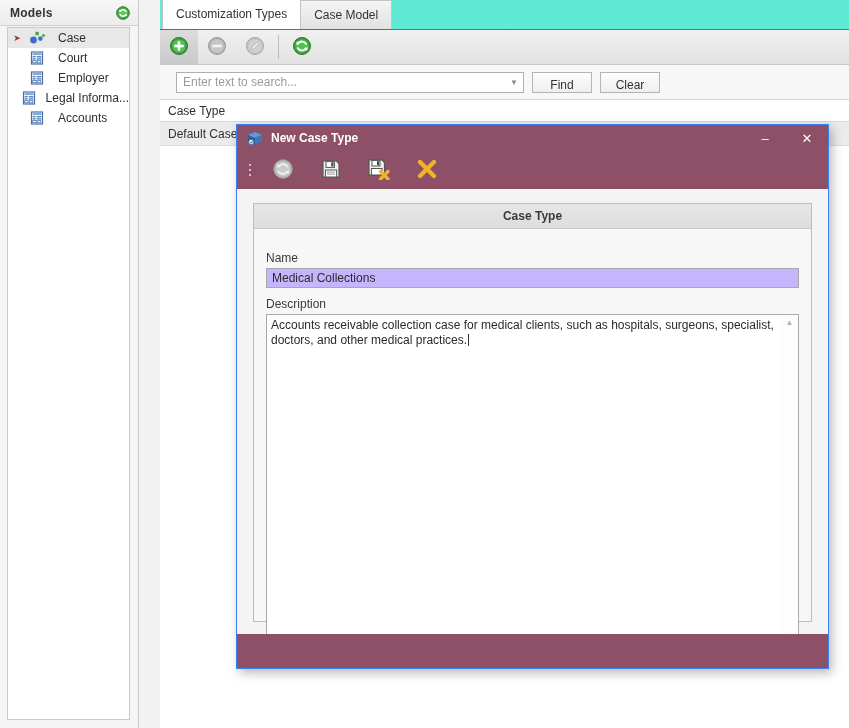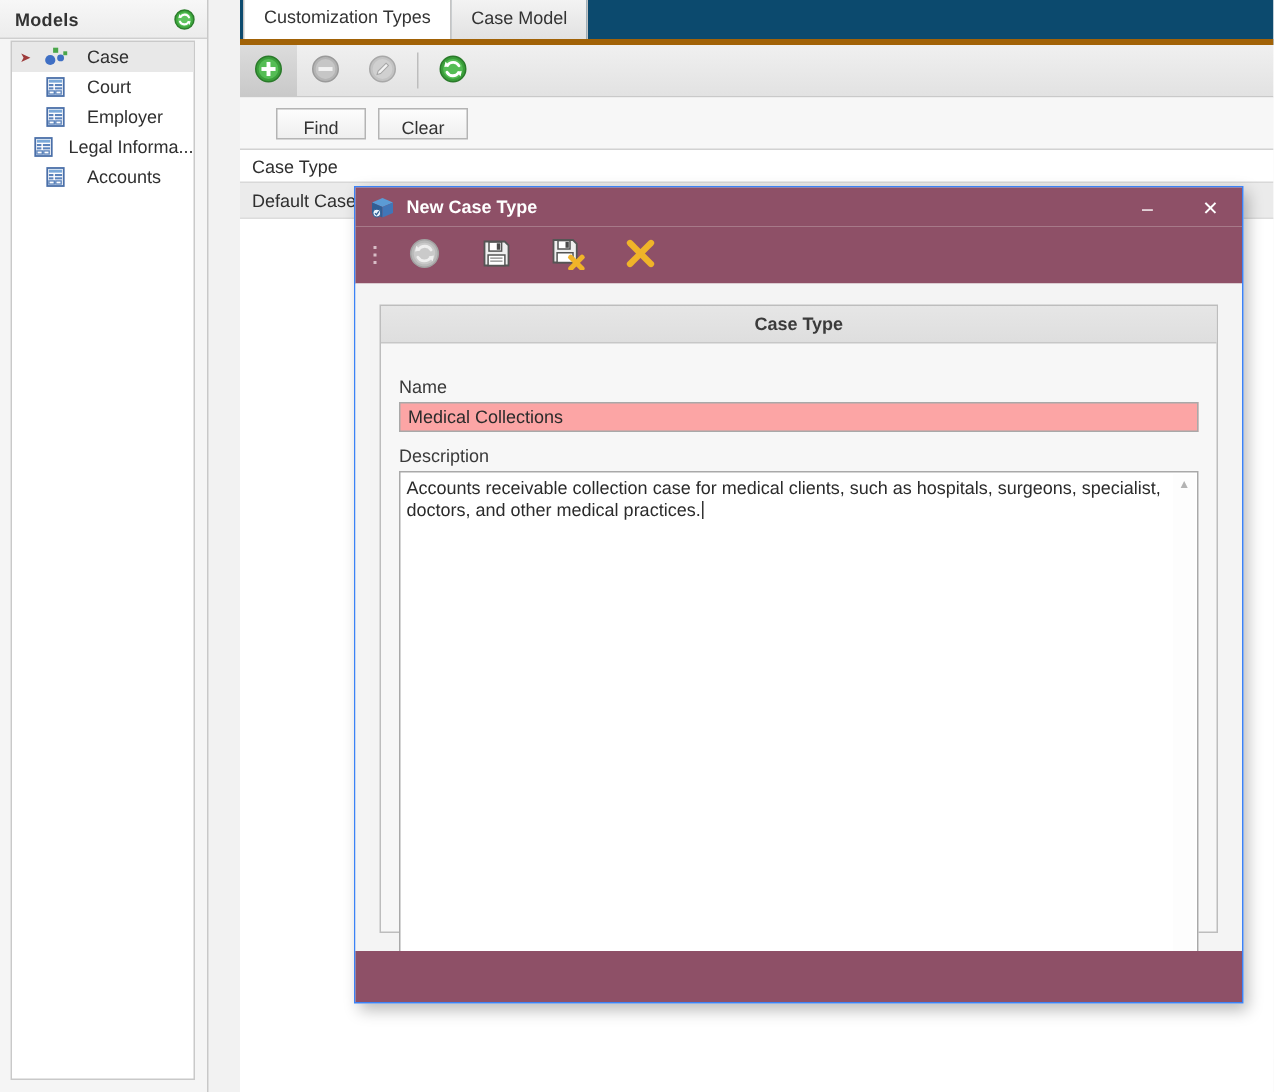--- a/index.html
+++ b/index.html
@@ -53,22 +53,22 @@
   .model-label { padding-left: 8px; color: #2f2f2f; white-space: nowrap; }
   .model-row.selected .model-label { padding-left: 8px; }
 
   
   .main-area {
     position: absolute; left: 160px; top: 0; right: 0; bottom: 0;
     background: #ffffff;
   }
   .tabstrip {
     position: relative; height: 30px;
-    background: #0c4a6e;
-    border-bottom: 4px solid #a16207;
+    background: #5eead4;
+    border-bottom: 1px solid #a16207;
     display: flex; align-items: flex-end;
     padding-left: 2px;
   }
   .tab {
     height: 29px; line-height: 29px;
     padding: 0 13px;
     font-size: 12px; color: #333;
     border: 1px solid #c4c4c4;
     border-bottom: none;
     background: linear-gradient(to bottom,#f4f4f4,#e2e2e2);
@@ -187,21 +187,21 @@
     height: 25px; line-height: 25px;
     text-align: center;
     font-weight: bold; font-size: 12px; color: #3b3b3b;
     background: linear-gradient(to bottom,#e6e6e6,#dedede);
     border-bottom: 1px solid #c7c7c7;
   }
   .panel-inner { padding: 22px 12px 12px 12px; height: calc(100% - 25px); }
   .field-label { font-size: 12px; color: #3a3a3a; margin-bottom: 3px; }
   .text-input {
     width: 100%; height: 20px;
-    background: #fca5a5; border: 1px solid #a9a9a9;
+    background: #c4b5fd; border: 1px solid #a9a9a9;
     font-size: 12px; color: #2b2b2b;
     padding: 2px 5px;
     display: flex; align-items: center;
   }
   .field-label.second { margin-top: 9px; }
   .textarea-wrap {
     position: relative;
     width: 100%; height: 345px;
     background: #fff; border: 1px solid #a9a9a9;
   }
@@ -382,20 +382,24 @@
             <path d="M6.3 7.6 A4.5 4.5 0 0 1 14 7.9" stroke="#ffffff" stroke-width="1.9" fill="none" stroke-linecap="round"></path>
             <path d="M13.7 12.5 A4.5 4.5 0 0 1 6 12.2" stroke="#ffffff" stroke-width="1.9" fill="none" stroke-linecap="round"></path>
             <path d="M5 5 L7.4 8.1 L4.2 8.7 Z" fill="#ffffff"></path>
             <path d="M15 15 L12.6 11.9 L15.8 11.3 Z" fill="#ffffff"></path>
           </svg>
         </span>
       </div>
     </div>
 
     <div class="search-bar">
+      <div class="search-combo">
+        <span class="search-input-text">Enter text to search...</span>
+        <span class="combo-arrow">▼</span>
+      </div>
       <div class="sb-btn">
         <span>Find</span>
       </div>
       <div class="sb-btn">
         <span>Clear</span>
       </div>
     </div>
 
     <div class="grid-header">
       <span>Case Type</span>

